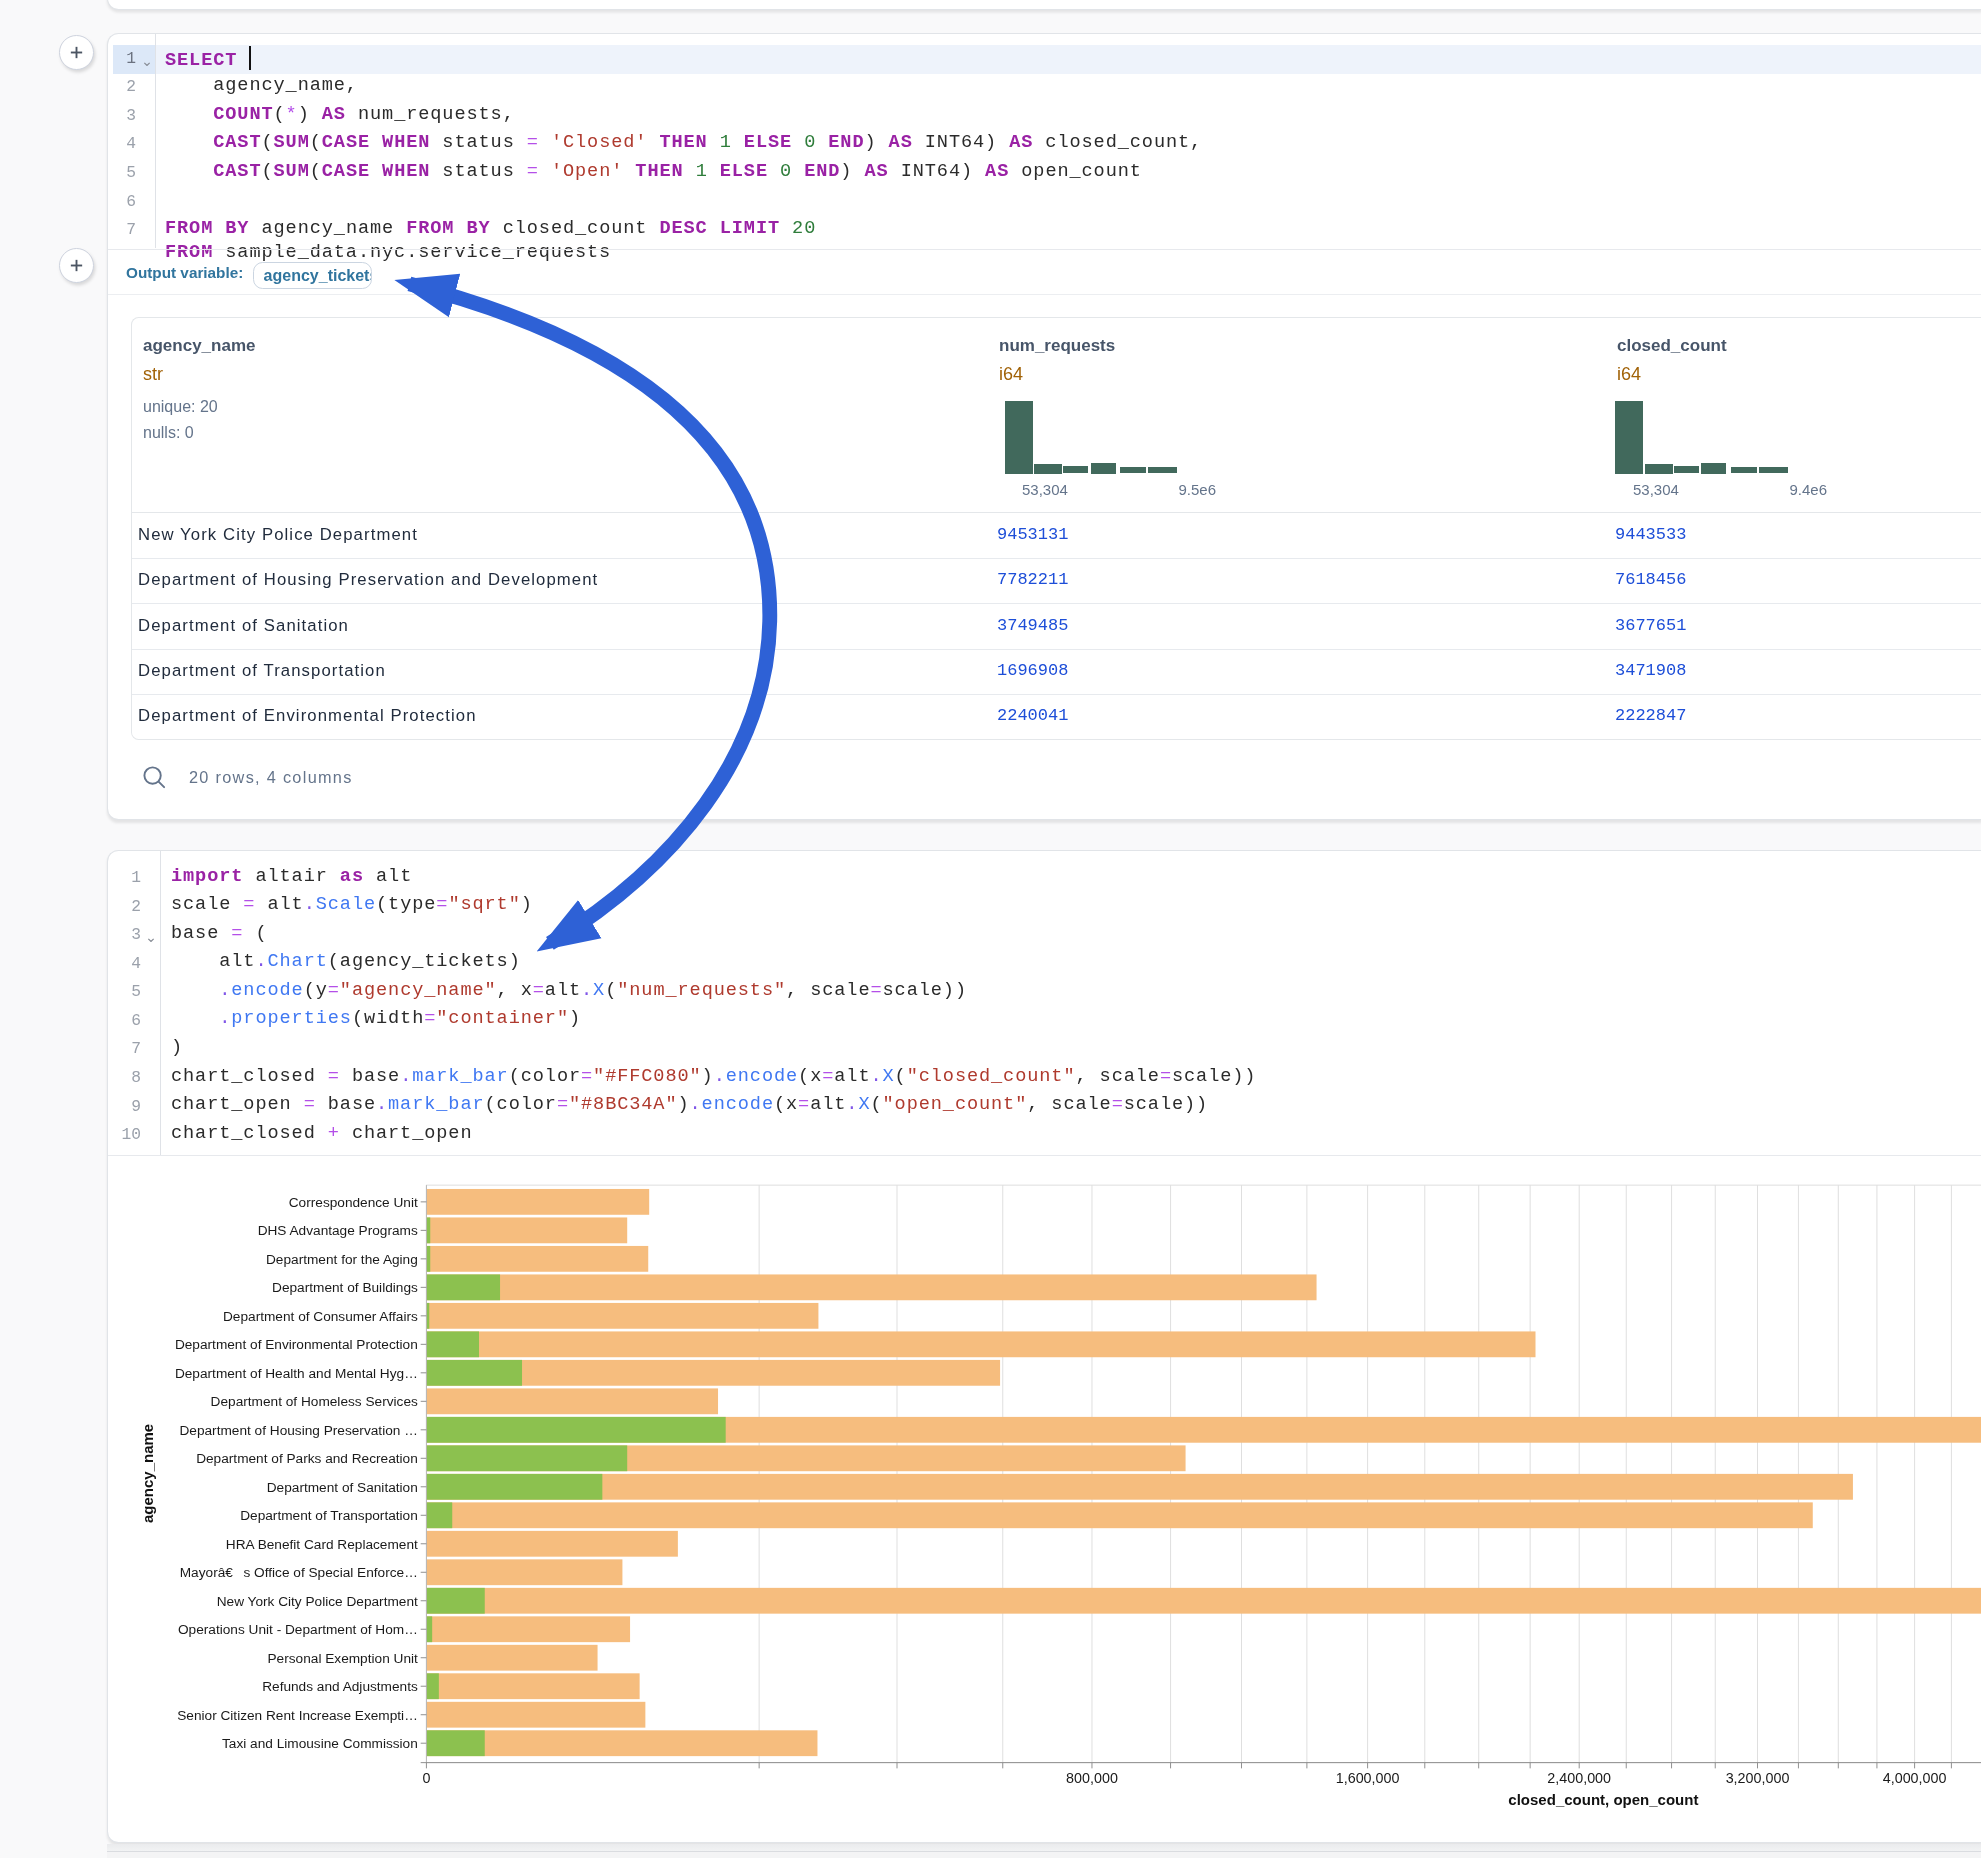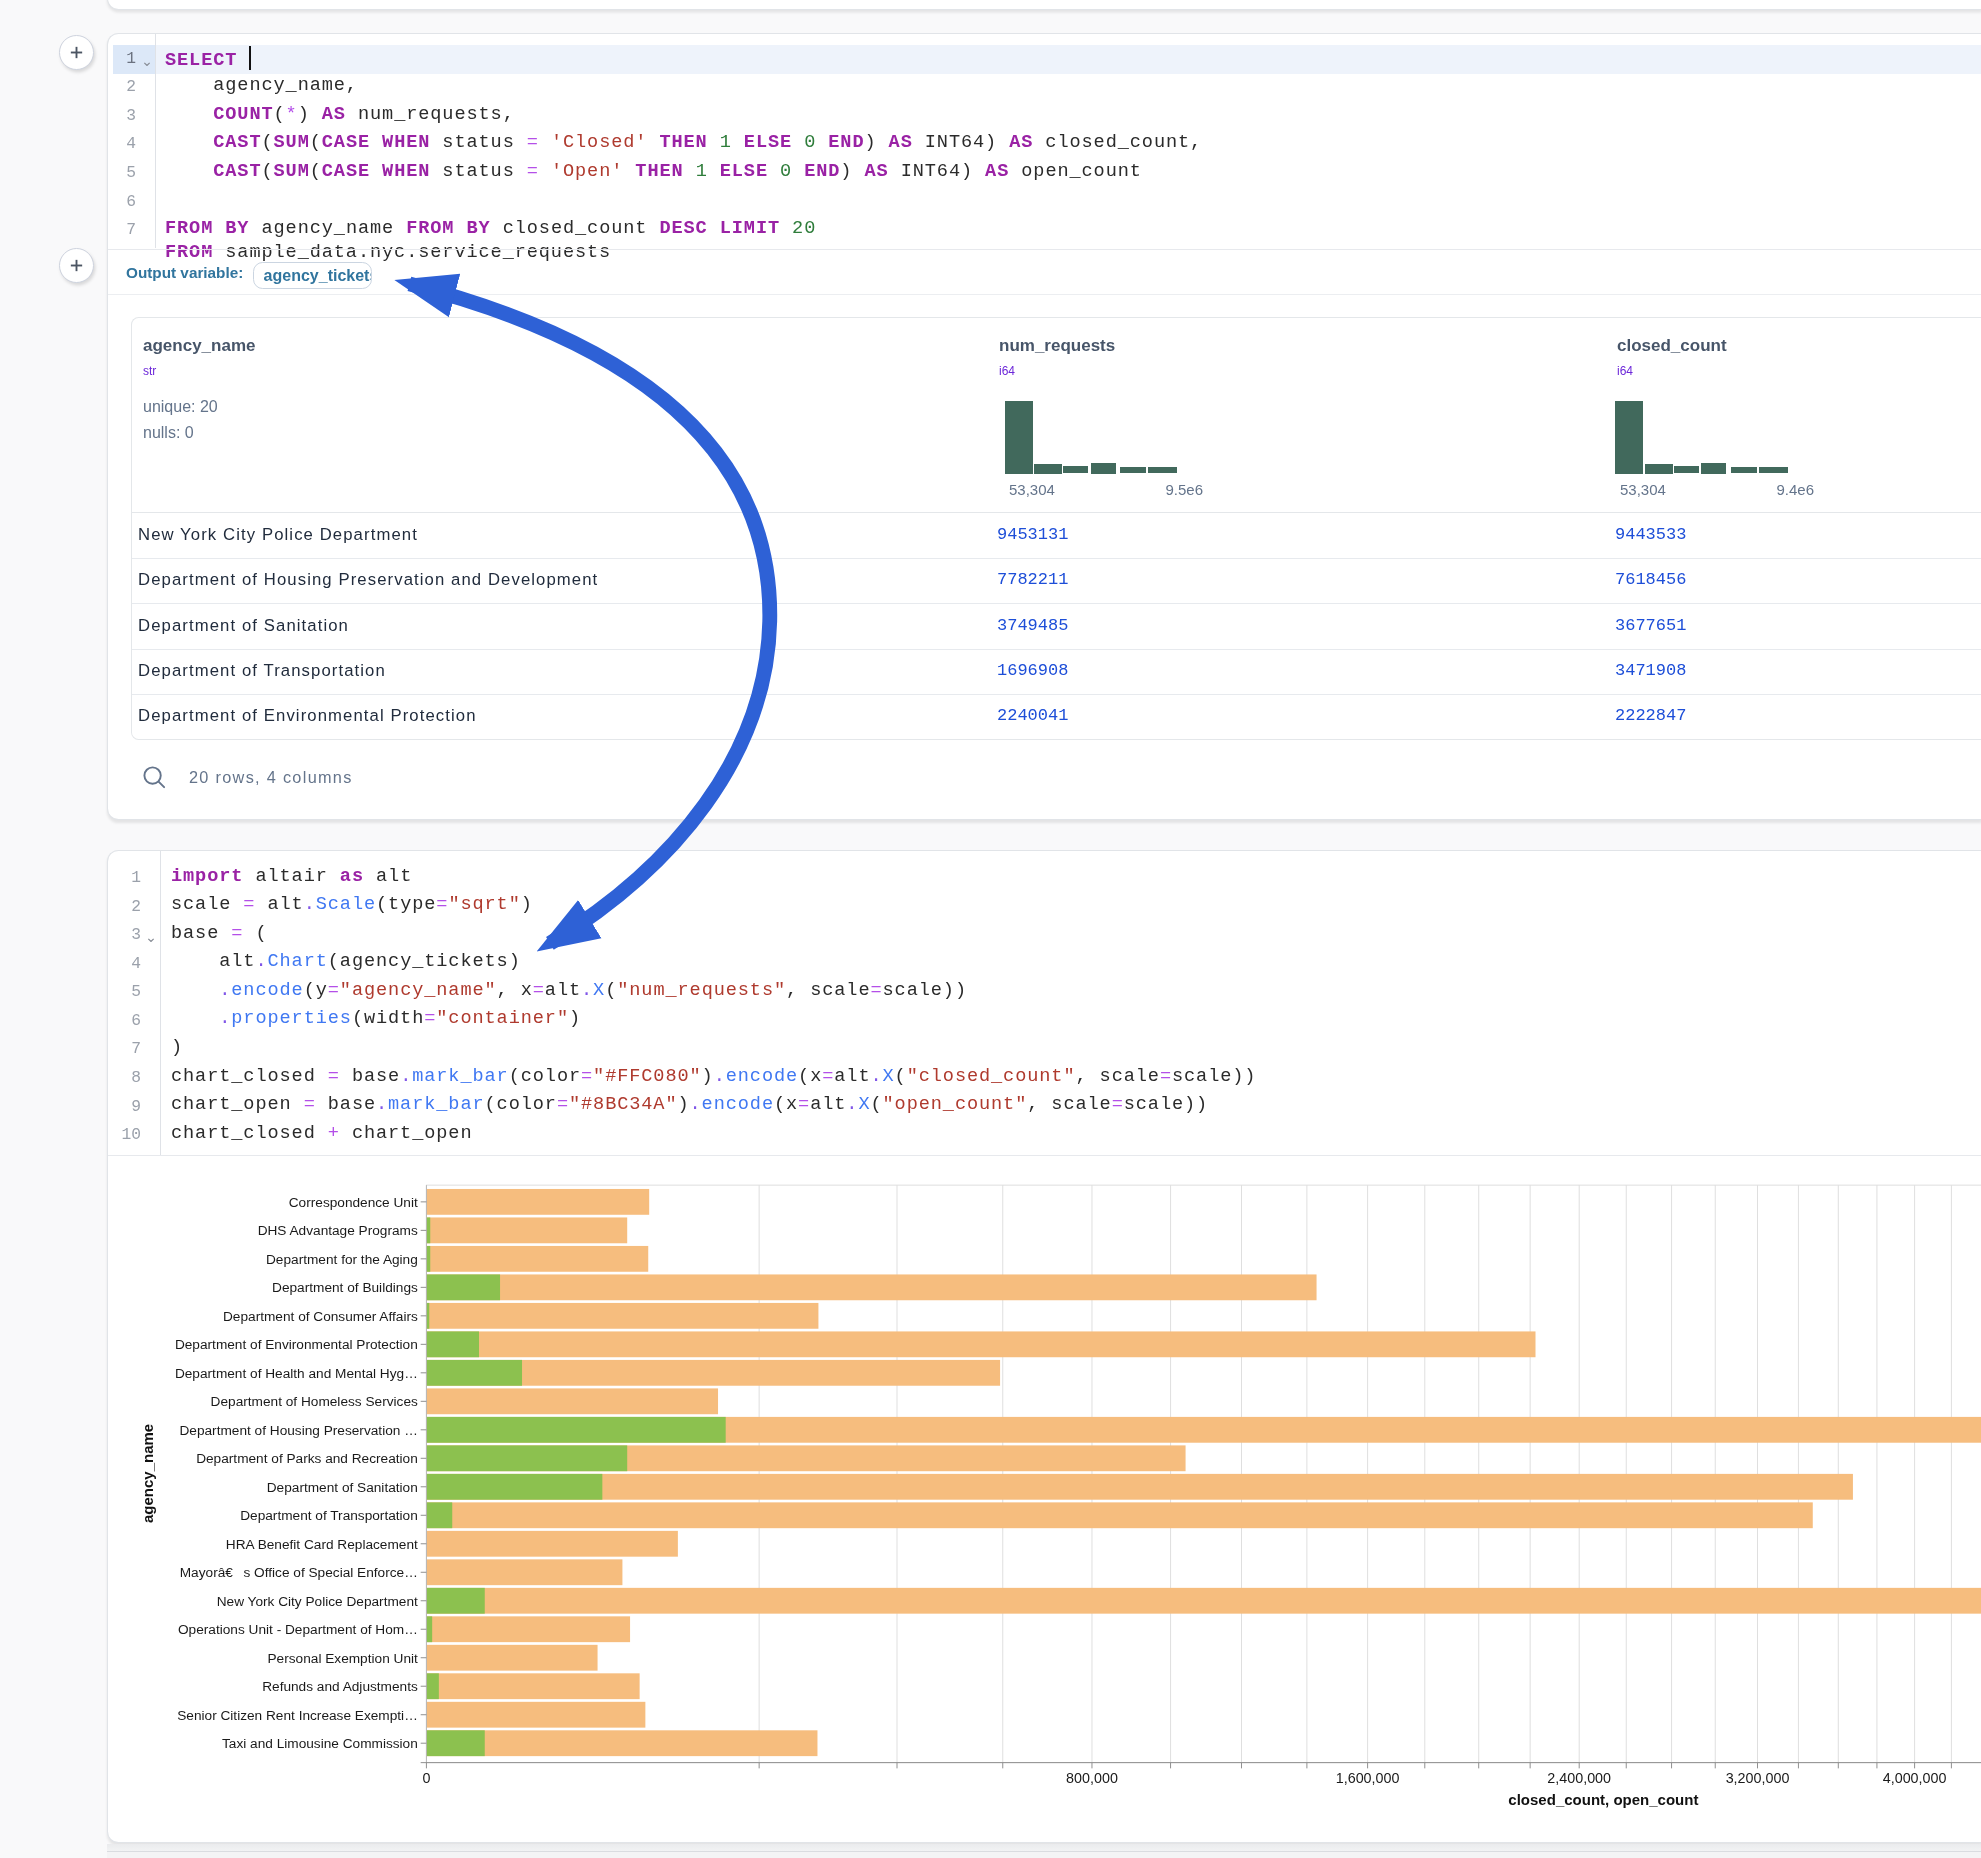--- a/index.html
+++ b/index.html
@@ -12,26 +12,26 @@
 .code .s { color:#af3a2e; }
 .code .n { color:#2f7d3b; }
 .code .f { color:#4078f2; }
 .code .d { color:#8056e8; }
 .lnum { font-family:"Liberation Mono", monospace; font-size:16.3px; color:#9ba1ab; position:absolute; text-align:right; }
 .cursor { display:inline-block; width:1.4px; height:24px; background:#111; vertical-align:-4.8px; }
 .plusbtn { position:absolute; width:35px; height:35px; border-radius:50%; background:#fff; border:1px solid #ced3de; box-shadow:1.4px 2.4px 3.3px rgba(0,0,0,0.13); color:#555b66; font-size:23px; line-height:32px; text-align:center; font-weight:400; }
 .chev { position:absolute; color:#8a8f98; font-size:14.3px; }
 .hrow { position:absolute; left:0; right:0; height:1px; background:#e7eaee; }
 .tname { font-weight:bold; font-size:17px; color:#475569; position:absolute; }
-.ttype { font-size:12px; color:#6d28d9; position:absolute; }
+.ttype { font-size:18px; color:#a16207; position:absolute; }
 .tstat { font-size:16px; color:#64748b; position:absolute; }
 .rowtxt { font-size:16.7px; letter-spacing:1.1px; color:#212c3d; position:absolute; }
 .rownum { font-family:"Liberation Mono", monospace; font-size:17px; color:#1d4ed8; position:absolute; }
 .hbar { position:absolute; background:#41695c; }
-.hlab { font-size:15px; color:#64748b; position:absolute; }
+.hlab { font-size:15px; color:#64748b; position:absolute;margin-left:13px; }
 </style></head>
 <body>
 
 <div class="cell" style="top:-19px; height:29px;"></div>
 <div class="cell" style="top:33px; height:787px;"></div>
 <div class="plusbtn" style="left:59px; top:35px;"><svg width="33" height="33" viewBox="0 0 35 35">
       <line x1="11.5" y1="17.5" x2="23.5" y2="17.5" stroke="#4b5563" stroke-width="2"></line>
       <line x1="17.5" y1="11.5" x2="17.5" y2="23.5" stroke="#4b5563" stroke-width="2"></line>
     </svg></div>
 <div class="plusbtn" style="left:59px; top:248px;"><svg width="33" height="33" viewBox="0 0 35 35">

